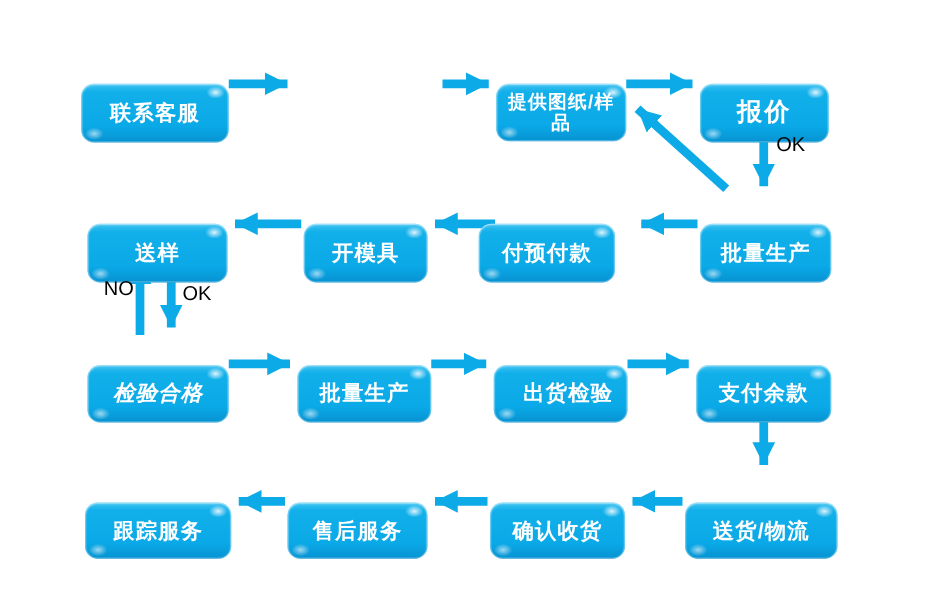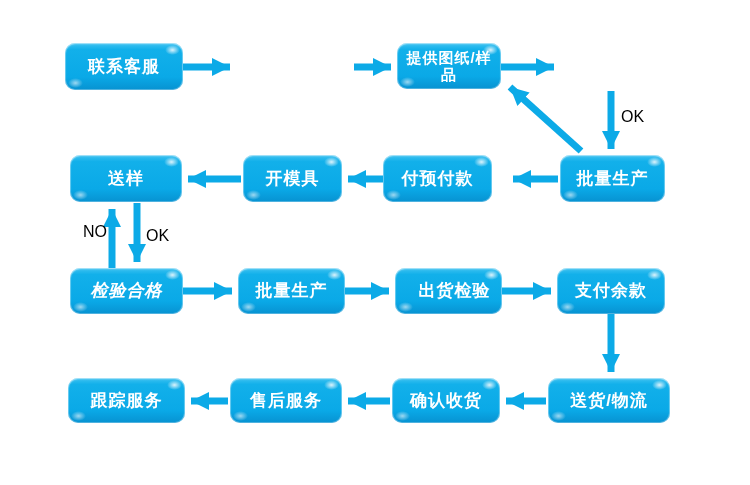--- a/index.html
+++ b/index.html
@@ -21,20 +21,21 @@
     font-weight:bold;
     font-size:17px;
     letter-spacing:1px;
     border-radius:10px;
     background:linear-gradient(180deg,#3ec2f1 0%,#12b0ea 14%,#0aa9e7 72%,#0792d1 100%);
     box-shadow:inset 0 0 0 1px rgba(255,255,255,0.28), inset 0 1px 2px rgba(255,255,255,0.45);
     box-sizing:border-box;
     padding:0 6px;
     z-index:2;
     line-height:1.15;
+    margin-top:24px;
   }
   .node::before{
     content:"";position:absolute;top:2px;right:3px;width:15px;height:10px;border-radius:50%;
     background:radial-gradient(ellipse at center,rgba(255,255,255,0.85) 0%,rgba(255,255,255,0) 70%);
   }
   .node::after{
     content:"";position:absolute;bottom:2px;left:3px;width:15px;height:10px;border-radius:50%;
     background:radial-gradient(ellipse at center,rgba(255,255,255,0.6) 0%,rgba(255,255,255,0) 70%);
   }
   .node.small-text{font-size:15px;letter-spacing:1px;}
@@ -81,20 +82,21 @@
       <line x1="611" y1="314" x2="611" y2="372" marker-end="url(#ah)"></line>
 
       <line x1="546" y1="401" x2="506" y2="401" marker-end="url(#ah)"></line>
       <line x1="390" y1="401" x2="348" y2="401" marker-end="url(#ah)"></line>
       <line x1="228" y1="401" x2="191" y2="401" marker-end="url(#ah)"></line>
     </g>
   </svg>
 
   <div class="node" style="left:65px;top:43px;width:118px;height:47px;">联系客服</div>
   <div class="node small-text" style="left:397px;top:43px;width:104px;height:46px;">提供图纸/样品</div>
+  <div class="node big-text" style="left:560px;top:43px;width:103px;height:47px;">报价</div>
 
   <div class="node" style="left:560px;top:155px;width:105px;height:47px;">批量生产</div>
   <div class="node" style="left:383px;top:155px;width:109px;height:47px;">付预付款</div>
   <div class="node" style="left:243px;top:155px;width:99px;height:47px;">开模具</div>
   <div class="node" style="left:70px;top:155px;width:112px;height:47px;">送样</div>
 
   <div class="node" style="left:70px;top:268px;width:113px;height:46px;font-style:italic;">检验合格</div>
   <div class="node" style="left:238px;top:268px;width:107px;height:46px;">批量生产</div>
   <div class="node" style="left:395px;top:268px;width:107px;height:46px;padding-left:18px;">出货检验</div>
   <div class="node" style="left:557px;top:268px;width:108px;height:46px;">支付余款</div>

